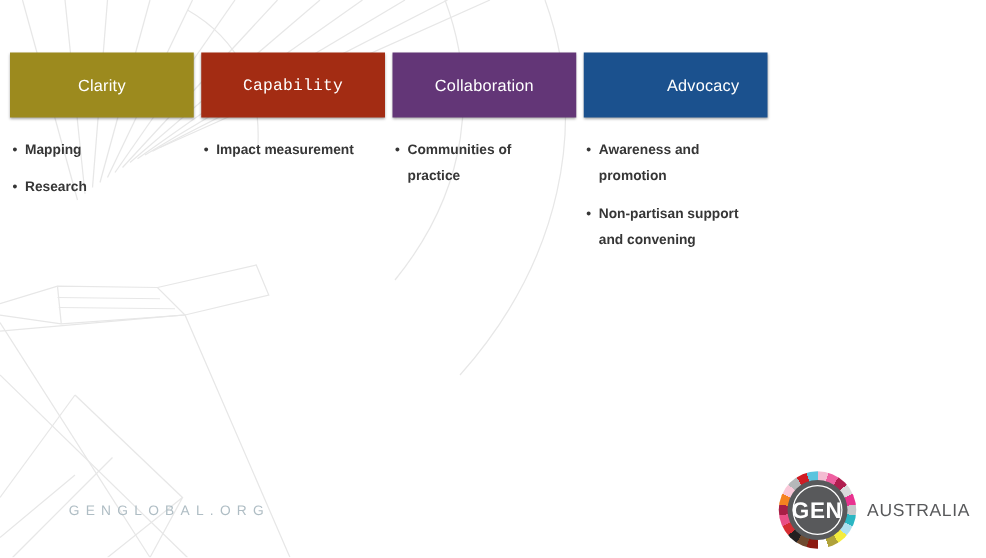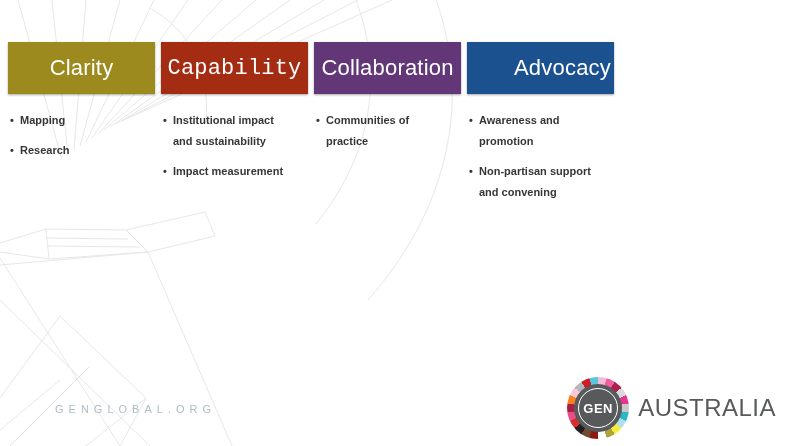--- a/index.html
+++ b/index.html
@@ -5,43 +5,43 @@
   html,body{margin:0;padding:0;background:#fff;}
   .slide{
     position:relative;width:789px;height:446px;background:#ffffff;
     font-family:"Liberation Sans",sans-serif;overflow:hidden;
   }
   .bg-svg{position:absolute;top:0;left:0;pointer-events:none;}
   .pillars{position:absolute;top:42px;left:8px;display:flex;gap:6px;}
   .pillar{width:147px;}
   .pillar-header{
     height:52px;display:flex;align-items:center;justify-content:center;
-    color:#ffffff;font-size:22px;font-weight:400;letter-spacing:.2px;
+    color:#ffffff;font-size:13px;font-weight:400;letter-spacing:.2px;
     box-shadow:0 1px 2px rgba(0,0,0,.35);
   }
   .pillar ul{list-style:none;margin:16px 0 0 0;padding:0 0 0 2px;}
   .pillar li{
     position:relative;padding-left:10px;margin-bottom:9px;
     font-size:11px;font-weight:700;color:#363636;line-height:21px;
     white-space:pre-line;
   }
   .pillar li::before{content:"\2022";position:absolute;left:0;top:0;}
   .footer-url{
     position:absolute;left:55px;top:403px;
     font-size:11px;letter-spacing:5px;font-weight:400;
   }
   .logo{position:absolute;right:13px;bottom:7px;display:flex;align-items:center;gap:9px;}
   .ring{width:62px;height:62px;border-radius:50%;display:flex;align-items:center;justify-content:center;}
   .gen-circle{width:48px;height:48px;border-radius:50%;display:flex;align-items:center;justify-content:center;}
   .gen-inner{
     width:38px;height:38px;border:1.5px solid #ffffff;border-radius:50%;
     display:flex;align-items:center;justify-content:center;
   }
-  .gen-text{color:#ffffff;font-size:13px;font-weight:700;letter-spacing:.5px;}
-  .brand-text{font-size:24px;font-weight:400;letter-spacing:.5px;}
+  .gen-text{color:#ffffff;font-size:18px;font-weight:700;letter-spacing:.5px;}
+  .brand-text{font-size:14px;font-weight:400;letter-spacing:.5px;}
 </style>
 </head>
 <body>
 
 <div class="slide">
 
   <svg class="bg-svg" width="789" height="446" viewBox="0 0 789 446">
     <g stroke="#e7e7e7" stroke-width="1" fill="none">
       <path d="M62,160 L18,0"></path>
         <path d="M68,155 L52,0"></path>
@@ -81,22 +81,20 @@
       <ul>
           <li>Mapping</li>
           <li>Research</li>
         </ul>
     </section>
 
 
     <section class="pillar">
       <header class="pillar-header" style="background-color: rgb(163, 44, 19); font-family: Liberation Mono, monospace;">Capability</header>
       <ul>
-          <li>Institutional impact
-and sustainability</li>
           <li>Impact measurement</li>
         </ul>
     </section>
 
     <section class="pillar">
       <header class="pillar-header" style="background-color: rgb(99, 54, 119);">Collaboration</header>
       <ul>
           <li>Communities of
 practice</li>
         </ul>

